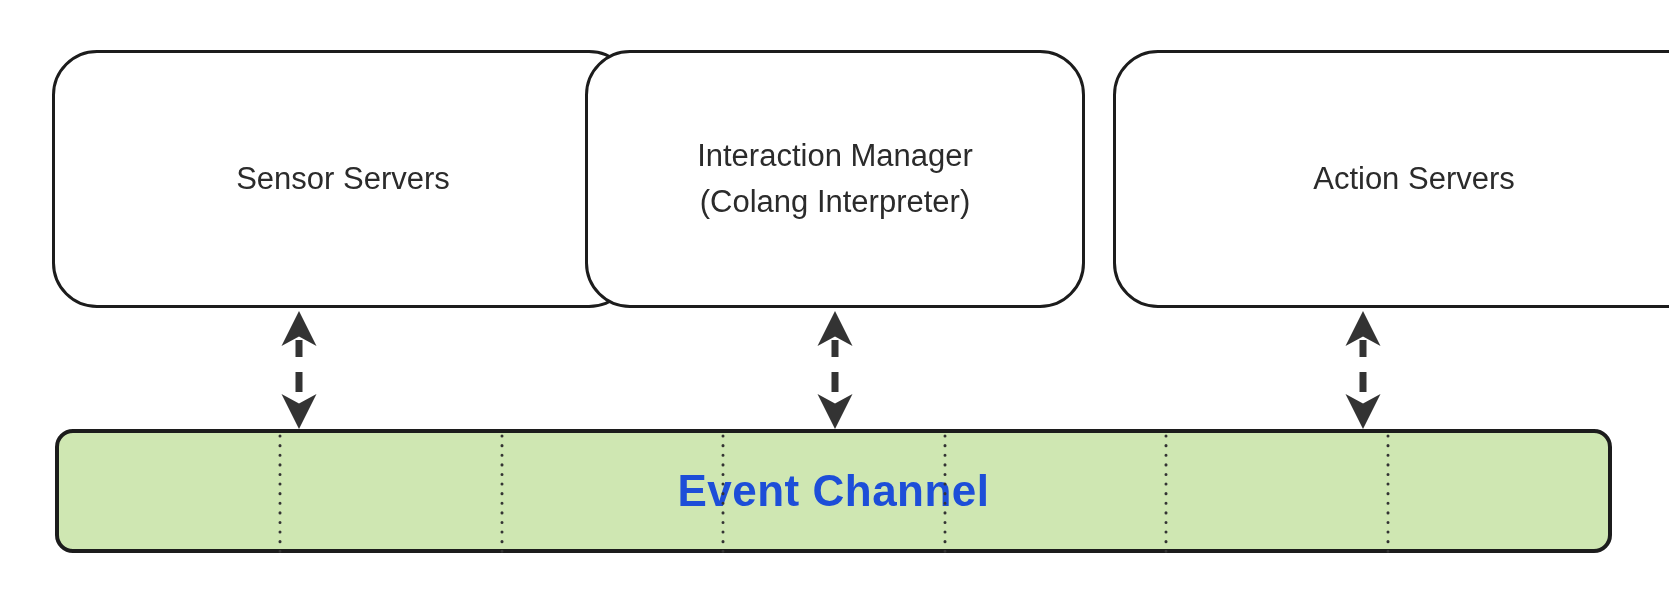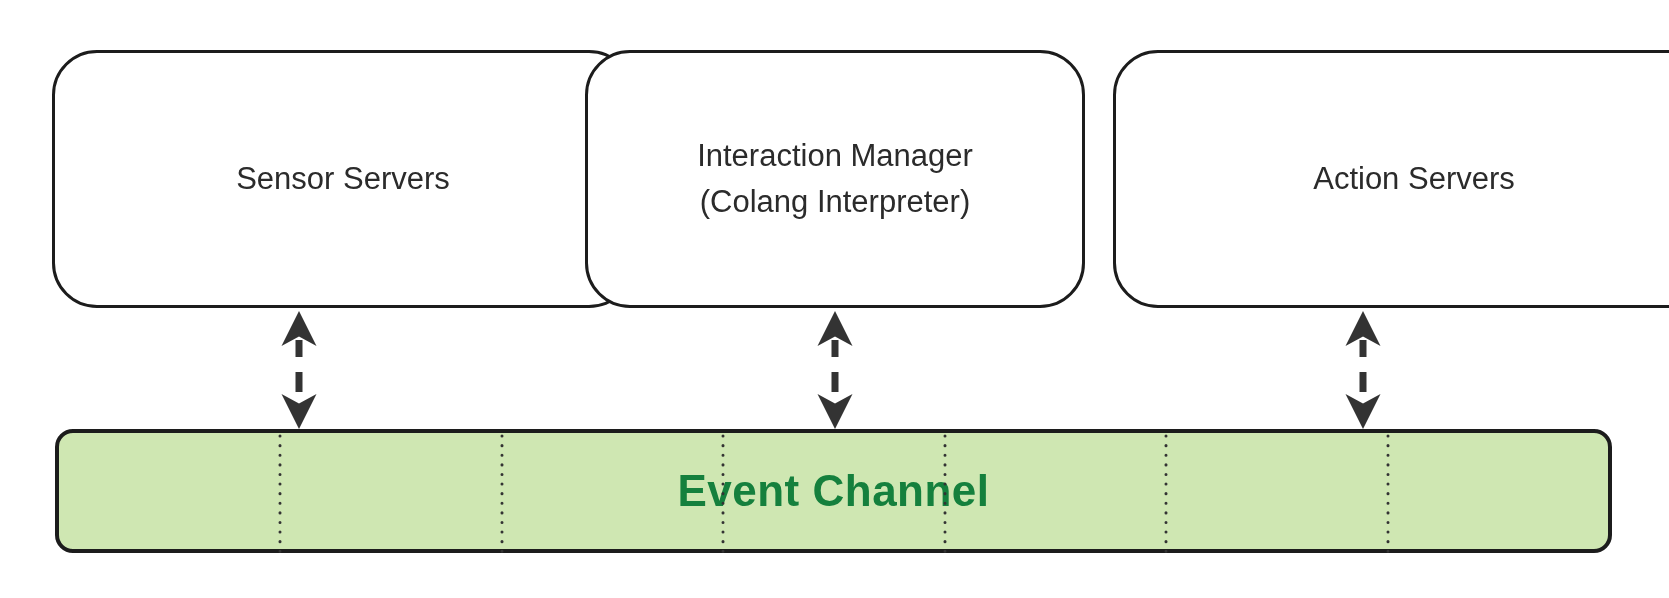--- a/index.html
+++ b/index.html
@@ -42,21 +42,21 @@
     border: 4px solid #1c1c1c;
     border-radius: 18px;
     display: flex;
     align-items: center;
     justify-content: center;
   }
 
   .channel-label {
     font-size: 44px;
     font-weight: 700;
-    color: #15803d;
+    color: #1d4ed8;
     letter-spacing: 0.5px;
   }
 
   .overlay {
     position: absolute;
     left: 0;
     top: 0;
     width: 1669px;
     height: 598px;
     pointer-events: none;

